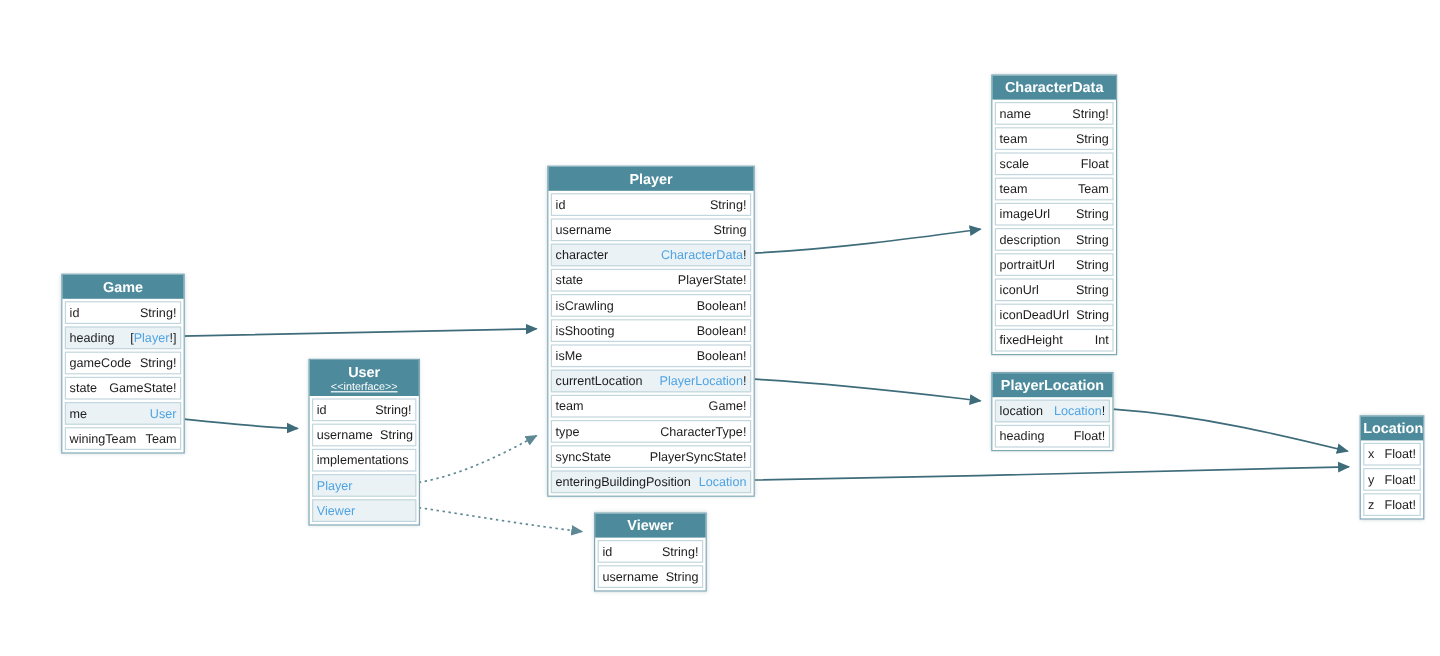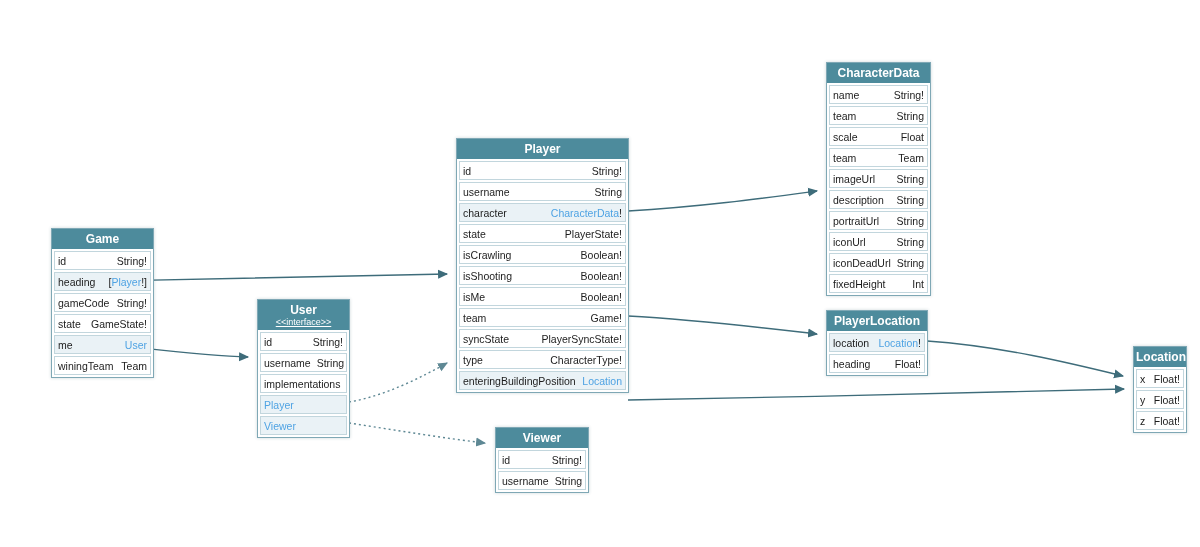--- a/index.html
+++ b/index.html
@@ -124,31 +124,35 @@
           <span class="ftype">Boolean!</span>
         </div>
         <div class="row">
           <span class="fname">isShooting</span>
           <span class="ftype">Boolean!</span>
         </div>
         <div class="row">
           <span class="fname">isMe</span>
           <span class="ftype">Boolean!</span>
         </div>
+        <div class="row tinted">
+          <span class="fname">currentLocation</span>
+          <span class="ftype"><span class="link">PlayerLocation</span>!</span>
+        </div>
         <div class="row">
           <span class="fname">team</span>
           <span class="ftype">Game!</span>
         </div>
         <div class="row">
+          <span class="fname">type</span>
+          <span class="ftype">CharacterType!</span>
+        </div>
+        <div class="row">
           <span class="fname">syncState</span>
           <span class="ftype">PlayerSyncState!</span>
-        </div>
-        <div class="row">
-          <span class="fname">type</span>
-          <span class="ftype">CharacterType!</span>
         </div>
         <div class="row tinted">
           <span class="fname">enteringBuildingPosition</span>
           <span class="ftype"><span class="link">Location</span></span>
         </div>
       </div>
     </div>
     <div class="node" style="left: 495px; top: 427px; width: 92px;">
       <div class="hdr">
         <div class="title">Viewer</div>

